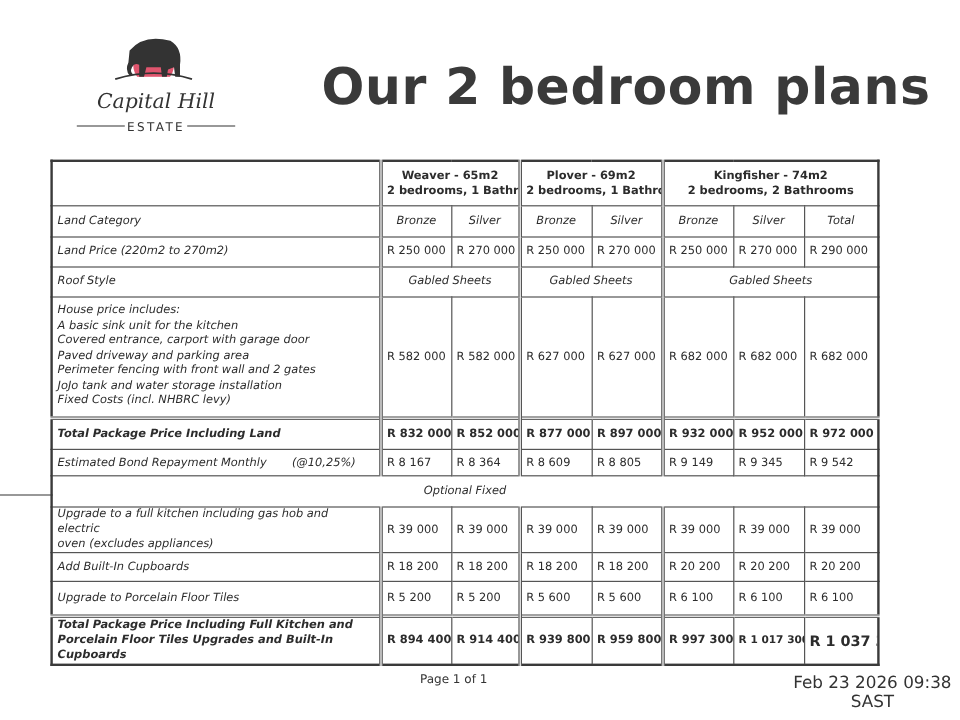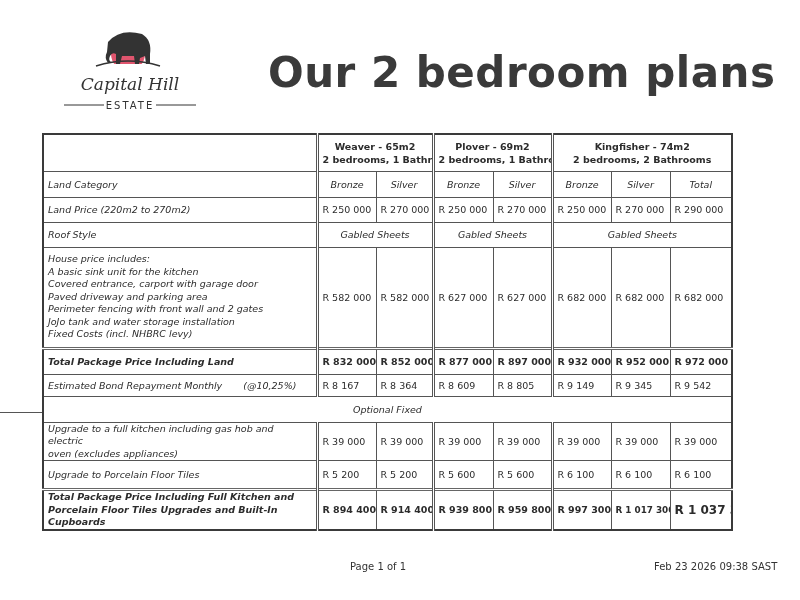--- a/index.html
+++ b/index.html
@@ -15,21 +15,21 @@
   td.lbl { text-align:left; padding-left:5px;font-style:italic; }
   td.c { text-align:center; }
   td.val { text-align:left; padding-left:2px; }
   .it { font-style:italic; }
   .b { font-weight:bold; }
   td.hdr { text-align:center; font-weight:bold; font-size:9.5px; line-height:13px; }
   .sep-l { border-left:3px double #555 !important; }
   tr.sep-t td { border-top:3px double #666 !important;margin-left:44px; }
   .multiline { white-space:normal !important; line-height:12.5px; }
   .footer-page { position:absolute; left:350px; top:561px; font-size:10px; color:#333; }
-  .footer-date { position:absolute; left:654px; top:561px; font-size:10px; color:#333;text-align:center; }
+  .footer-date { position:absolute; left:654px; top:561px; font-size:14px; color:#333;text-align:center; }
   .scan-mark { position:absolute; left:0; top:412px; width:44px; height:1px; background:#555; }
 </style>
 </head>
 <body>
 
 <div class="logo">
   <svg width="140" height="86" viewBox="0 0 140 86">
     <circle cx="68" cy="26" r="17" fill="#e0556e"></circle>
     <rect x="40" y="36" width="60" height="10" fill="#ffffff"></rect>
     <path d="M48 14 Q60 0 82 6 Q92 12 90 26 L90 36 L86 36 L85 28 L80 30 L79 36 L75 36 L74 28 L62 28 L60 36 L56 36 L56 26 Q52 24 50 28 Q48 32 51 34 L48 35 Q44 30 47 24 Z" fill="#333"></path>
@@ -157,20 +157,30 @@
     </td>
     <td class="val sep-l">R 39 000</td>
     <td class="val">R 39 000</td>
     <td class="val sep-l">R 39 000</td>
     <td class="val">R 39 000</td>
     <td class="val sep-l">R 39 000</td>
     <td class="val">R 39 000</td>
     <td class="val">R 39 000</td>
   </tr>
 
+  <tr style="height:24px">
+    <td class="lbl">Add Built-In Cupboards</td>
+    <td class="val sep-l">R 18 200</td>
+    <td class="val">R 18 200</td>
+    <td class="val sep-l">R 18 200</td>
+    <td class="val">R 18 200</td>
+    <td class="val sep-l">R 20 200</td>
+    <td class="val">R 20 200</td>
+    <td class="val">R 20 200</td>
+  </tr>
 
   <tr style="height:29px">
     <td class="lbl">Upgrade to Porcelain Floor Tiles</td>
     <td class="val sep-l">R 5 200</td>
     <td class="val">R 5 200</td>
     <td class="val sep-l">R 5 600</td>
     <td class="val">R 5 600</td>
     <td class="val sep-l">R 6 100</td>
     <td class="val">R 6 100</td>
     <td class="val">R 6 100</td>

